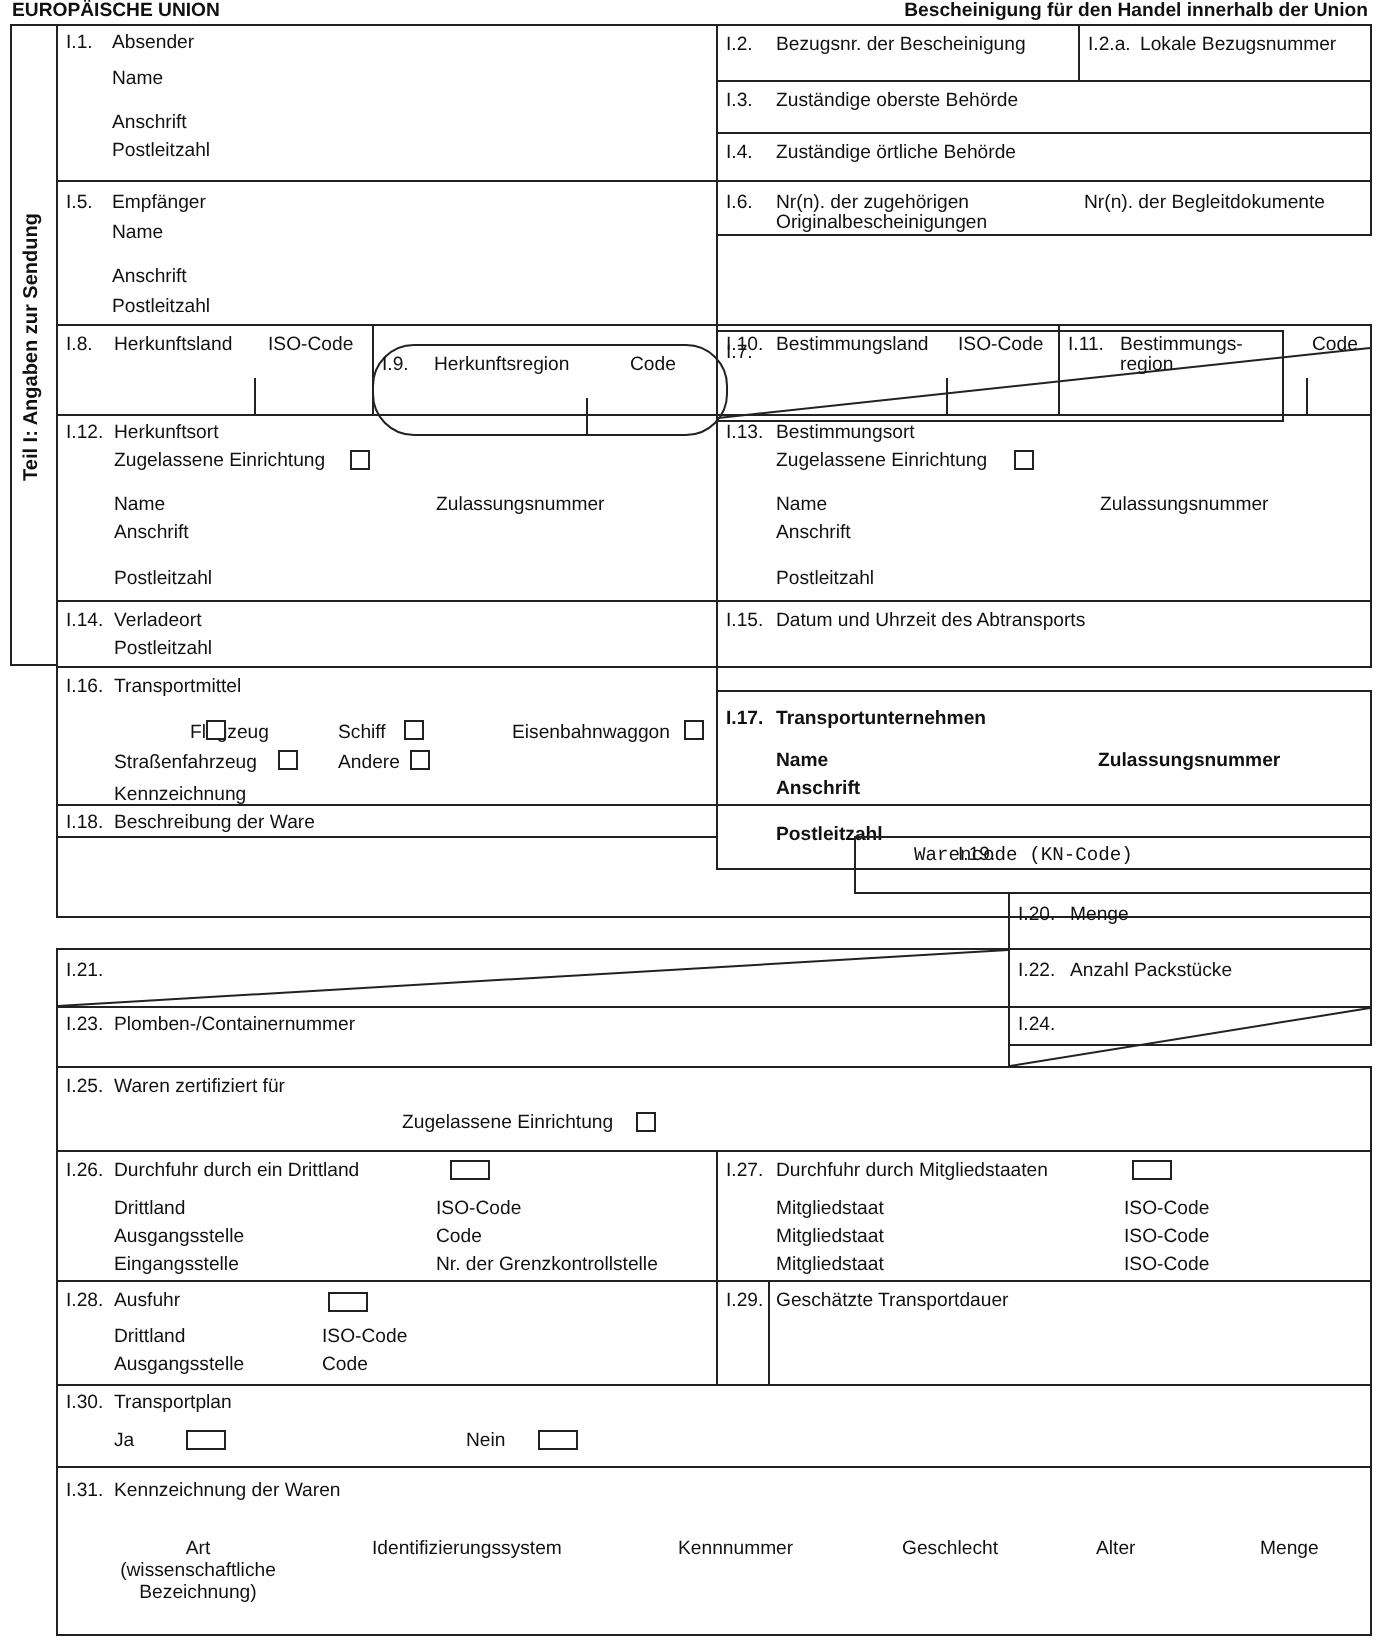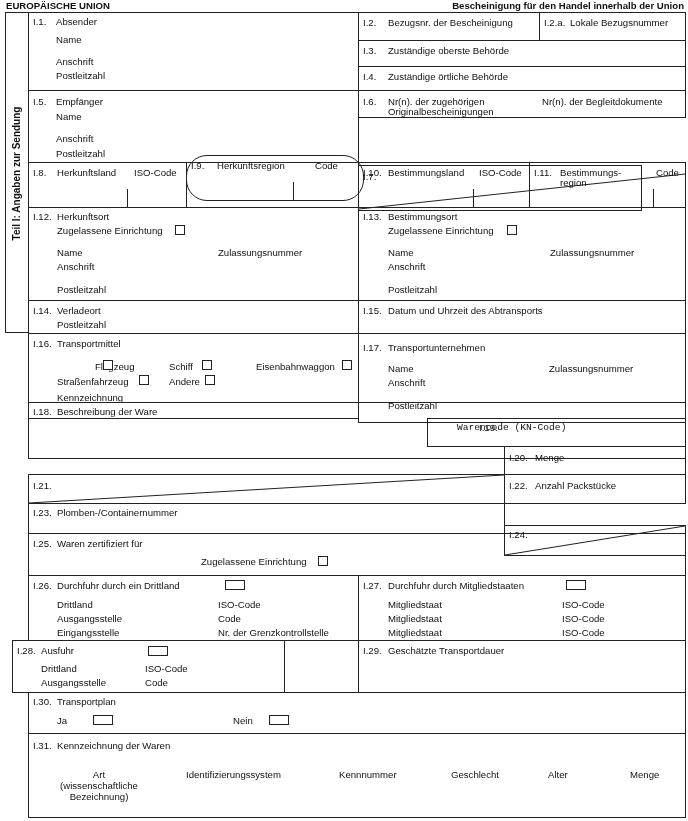--- a/index.html
+++ b/index.html
@@ -71,21 +71,21 @@
     </svg>
 </div>
 
 <div class="box" style="left:28px;top:162px;width:159px;height:46px;">
   <div class="t" style="left:4px;top:4px;">I.8.</div>
   <div class="t" style="left:28px;top:4px;">Herkunftsland</div>
   <div class="t" style="left:105px;top:4px;">ISO-Code</div>
   <div class="vl" style="left:98px;top:26px;height:19px;"></div>
 </div>
 
-<div class="box" style="left:186px;top:155px;width:178px;height:46px;border-radius:21px;">
+<div class="box" style="left:186px;top:172px;width:178px;height:46px;border-radius:21px;">
   <div class="t" style="left:4px;top:4px;">I.9.</div>
   <div class="t" style="left:30px;top:4px;">Herkunftsregion</div>
   <div class="t" style="left:128px;top:4px;">Code</div>
   <div class="vl" style="left:106px;top:26px;height:19px;"></div>
 </div>
 
 <div class="box" style="left:358px;top:162px;width:172px;height:46px;">
   <div class="t" style="left:4px;top:4px;">I.10.</div>
   <div class="t" style="left:29px;top:4px;">Bestimmungsland</div>
   <div class="t" style="left:120px;top:4px;">ISO-Code</div>
@@ -142,21 +142,21 @@
   <div class="cb" style="left:173px;top:26px;"></div>
   <div class="t" style="left:227px;top:27px;">Eisenbahnwaggon</div>
   <div class="cb" style="left:313px;top:26px;"></div>
   <div class="t" style="left:28px;top:42px;">Straßenfahrzeug</div>
   <div class="cb" style="left:110px;top:41px;"></div>
   <div class="t" style="left:140px;top:42px;">Andere</div>
   <div class="cb" style="left:176px;top:41px;"></div>
   <div class="t" style="left:28px;top:58px;">Kennzeichnung</div>
 </div>
 
-<div class="box" style="left:358px;top:333px;width:328px;height:90px;">
+<div class="box" style="left:358px;top:345px;width:328px;height:90px;font-weight:bold;">
   <div class="t" style="left:4px;top:8px;">I.17.</div>
   <div class="t" style="left:29px;top:8px;">Transportunternehmen</div>
   <div class="t" style="left:29px;top:29px;">Name</div>
   <div class="t" style="left:190px;top:29px;">Zulassungsnummer</div>
   <div class="t" style="left:29px;top:43px;">Anschrift</div>
   <div class="t" style="left:29px;top:66px;">Postleitzahl</div>
 </div>
 
 <div class="box" style="left:28px;top:402px;width:658px;height:57px;text-align:center;">
   <div class="t" style="left:4px;top:3px;">I.18.</div>
@@ -183,21 +183,21 @@
 <div class="box" style="left:504px;top:474px;width:182px;height:30px;">
   <div class="t" style="left:4px;top:5px;">I.22.</div>
   <div class="t" style="left:30px;top:5px;">Anzahl Packstücke</div>
 </div>
 
 <div class="box" style="left:28px;top:503px;width:477px;height:31px;">
   <div class="t" style="left:4px;top:3px;">I.23.</div>
   <div class="t" style="left:28px;top:3px;">Plomben-/Containernummer</div>
 </div>
 
-<div class="box" style="left:504px;top:525px;width:182px;height:31px;">
+<div class="box" style="left:504px;top:503px;width:182px;height:20px;">
   <div class="t" style="left:4px;top:3px;">I.24.</div>
   <svg class="diag" style="left:0;top:0;" width="180" height="29">
       <line x1="0" y1="29" x2="180" y2="0" stroke="#222" stroke-width="1"></line>
     </svg>
 </div>
 
 <div class="box" style="left:28px;top:533px;width:658px;height:43px;">
   <div class="t" style="left:4px;top:4px;">I.25.</div>
   <div class="t" style="left:28px;top:4px;">Waren zertifiziert für</div>
   <div class="t" style="left:172px;top:22px;">Zugelassene Einrichtung</div>
@@ -221,21 +221,21 @@
   <div class="t" style="left:29px;top:4px;">Durchfuhr durch Mitgliedstaaten</div>
   <div class="cbw" style="left:207px;top:4px;"></div>
   <div class="t" style="left:29px;top:23px;">Mitgliedstaat</div>
   <div class="t" style="left:203px;top:23px;">ISO-Code</div>
   <div class="t" style="left:29px;top:37px;">Mitgliedstaat</div>
   <div class="t" style="left:203px;top:37px;">ISO-Code</div>
   <div class="t" style="left:29px;top:51px;">Mitgliedstaat</div>
   <div class="t" style="left:203px;top:51px;">ISO-Code</div>
 </div>
 
-<div class="box" style="left:12px;top:640px;width:273px;height:53px;">
+<div class="box" style="left:28px;top:640px;width:357px;height:53px;">
   <div class="t" style="left:4px;top:4px;">I.28.</div>
   <div class="t" style="left:28px;top:4px;">Ausfuhr</div>
   <div class="cbw" style="left:135px;top:5px;"></div>
   <div class="t" style="left:28px;top:22px;">Drittland</div>
   <div class="t" style="left:132px;top:22px;">ISO-Code</div>
   <div class="t" style="left:28px;top:36px;">Ausgangsstelle</div>
   <div class="t" style="left:132px;top:36px;">Code</div>
 </div>
 
 <div class="box" style="left:358px;top:640px;width:328px;height:53px;">

